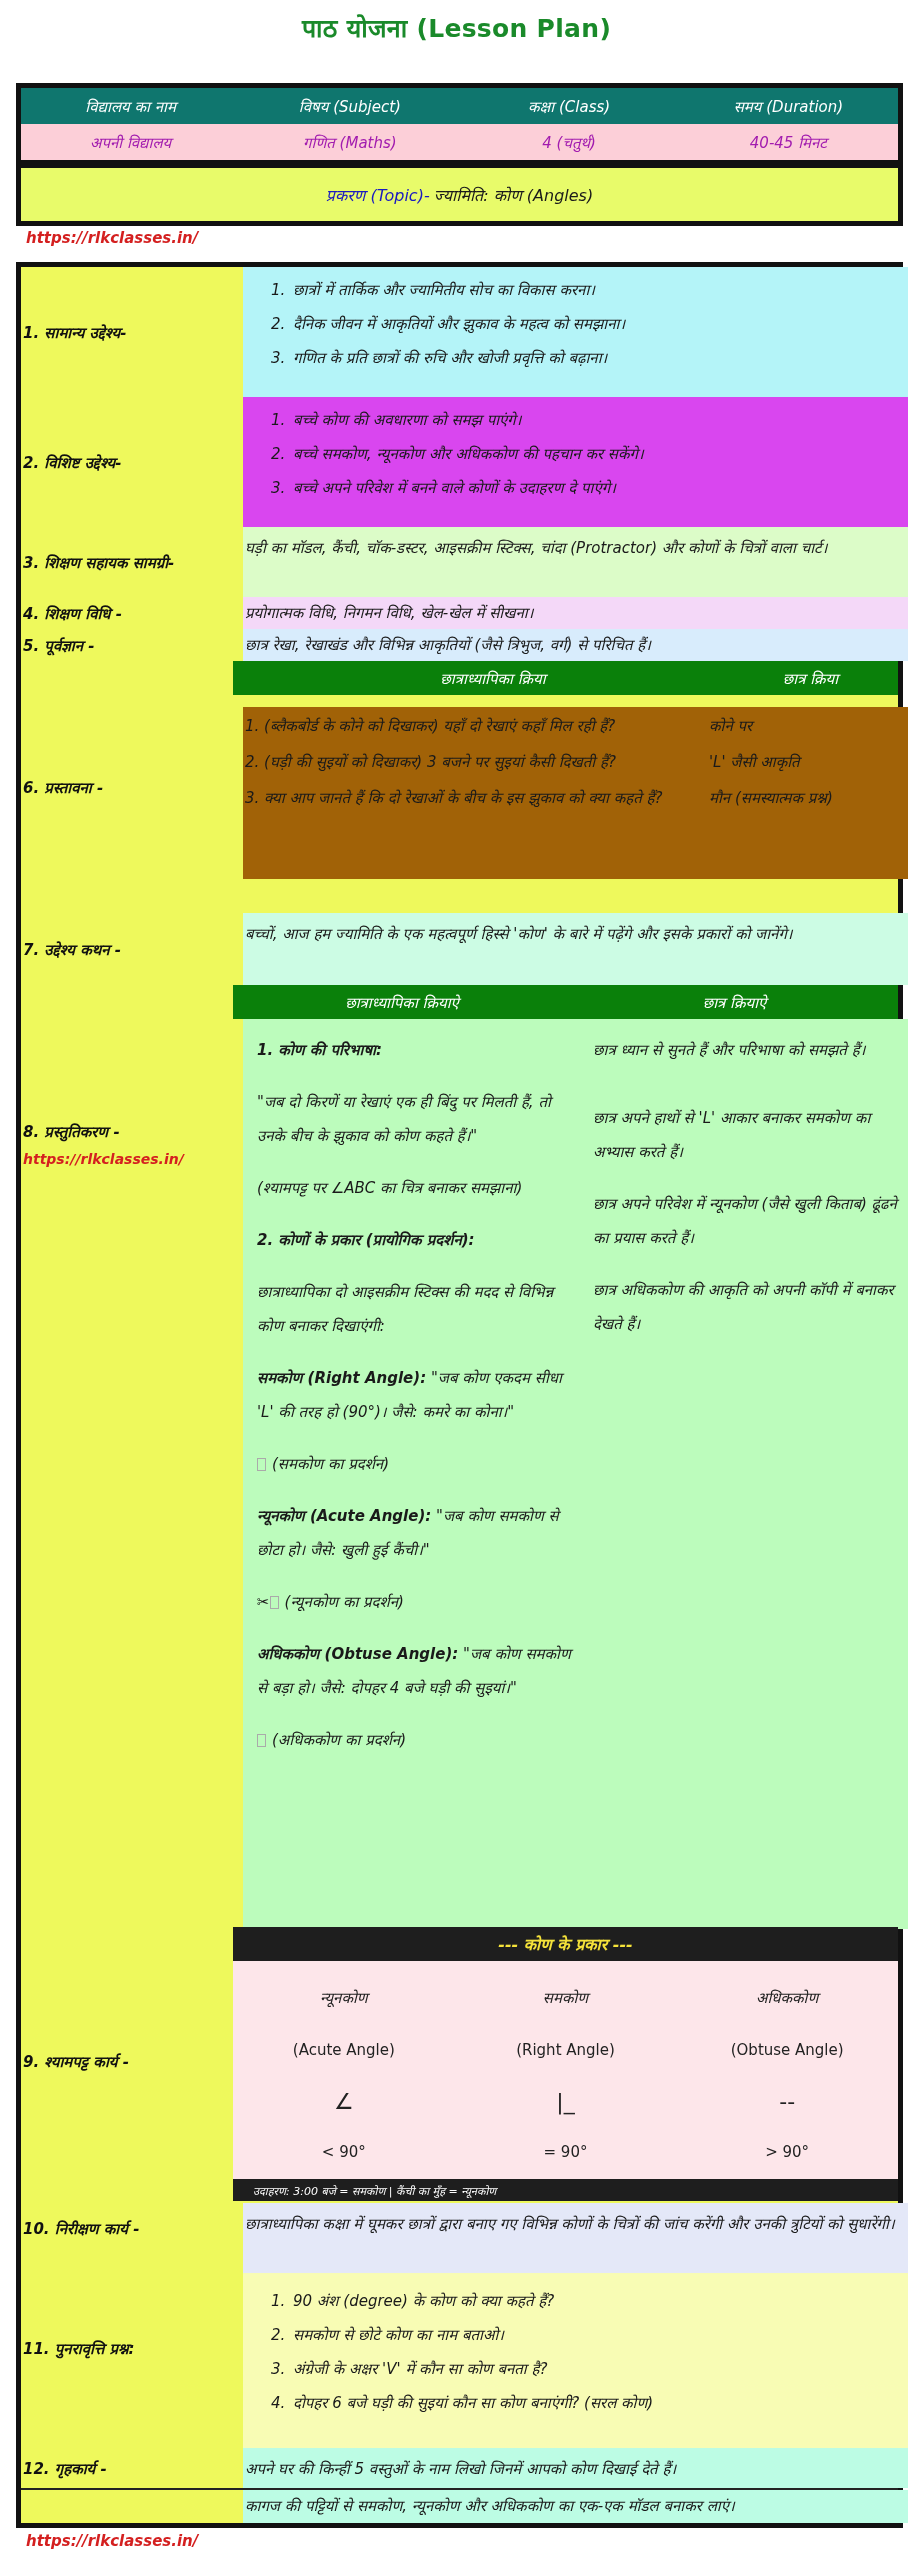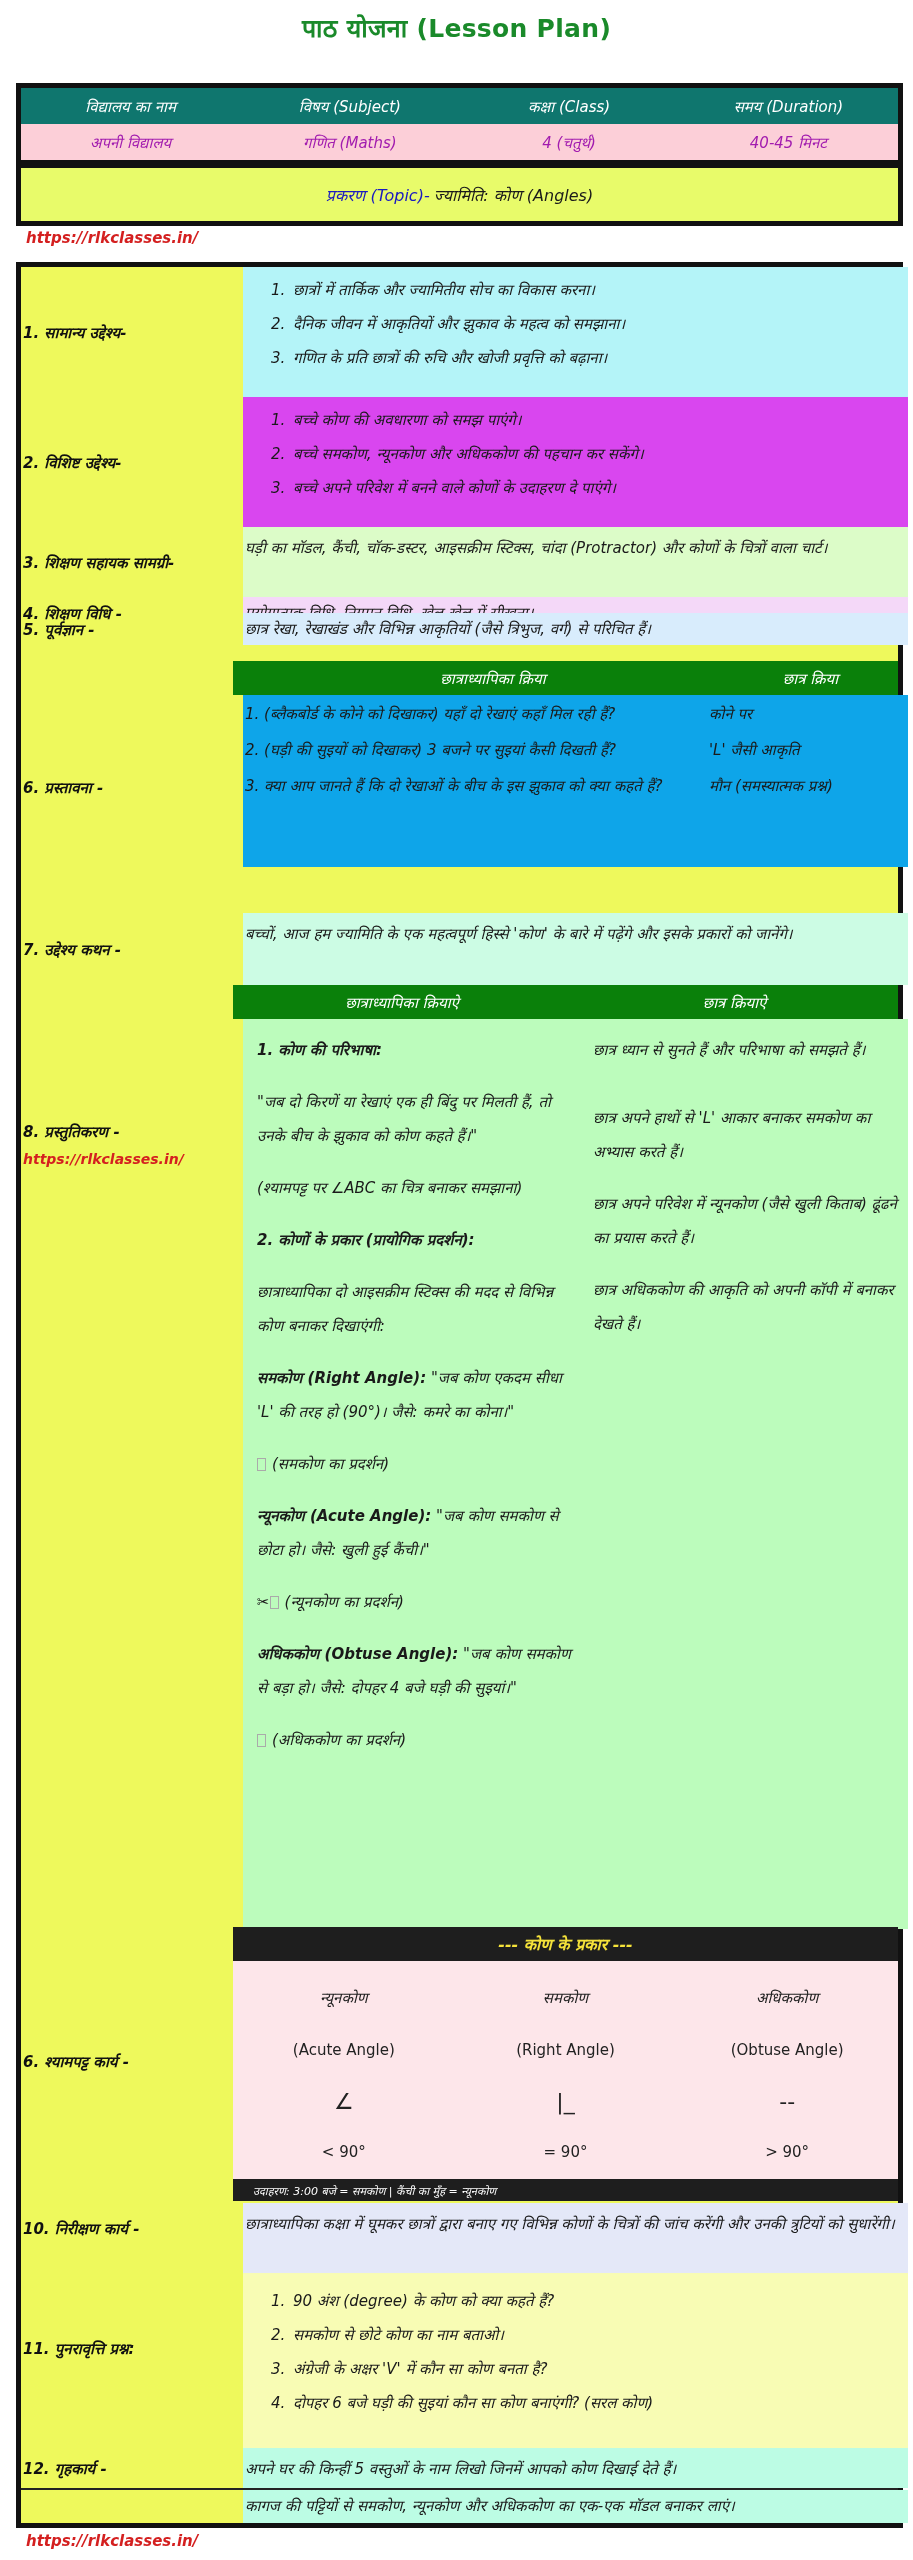--- a/index.html
+++ b/index.html
@@ -111,32 +111,32 @@
   <div class="row" style="top:260px; height:70px;">
     <div class="row-label" style="top:0;height:70px;">3. शिक्षण सहायक सामग्री-</div>
     <div class="row-body para" style="top:0;height:70px;background:#dcfcc8;">घड़ी का मॉडल, कैंची, चॉक-डस्टर, आइसक्रीम स्टिक्स, चांदा (Protractor) और कोणों के चित्रों वाला चार्ट।</div>
   </div>
 
   <div class="row" style="top:330px; height:32px;">
     <div class="row-label" style="top:0;height:32px;">4. शिक्षण विधि -</div>
     <div class="row-body para" style="top:0;height:32px;background:#f4d8f8;padding-top:0;line-height:32px;">प्रयोगात्मक विधि, निगमन विधि, खेल-खेल में सीखना।</div>
   </div>
 
-  <div class="row" style="top:346px; height:48px;">
+  <div class="row" style="top:362px; height:48px;">
     <div class="row-label" style="top:0;height:32px;">5. पूर्वज्ञान -</div>
     <div class="row-body para" style="top:0;height:32px;background:#d8ecfc;padding-top:0;line-height:32px;">छात्र रेखा, रेखाखंड और विभिन्न आकृतियों (जैसे त्रिभुज, वर्ग) से परिचित हैं।</div>
   </div>
 
   <div class="green-head" style="top:394px; left:212px; width:665px;">
     <span style="width:460px;text-align:center;padding-left:60px;">छात्राध्यापिका क्रिया</span>
     <span style="width:205px;text-align:center;padding-left:30px;">छात्र क्रिया</span>
   </div>
   <div class="row" style="top:428px; height:218px;">
     <div class="row-label" style="top:-34px;height:252px;">6. प्रस्तावना -</div>
-    <div class="row-body" style="top:0;height:172px;background:#0ea5e9;">
+    <div class="row-body" style="top:12px;height:172px;background:#a16207;">
       <div class="intro-grid">
         <div class="intro-q">1. (ब्लैकबोर्ड के कोने को दिखाकर) यहाँ दो रेखाएं कहाँ मिल रही हैं?</div>
         <div class="intro-a">कोने पर</div>
         <div class="intro-q">2. (घड़ी की सुइयों को दिखाकर) 3 बजने पर सुइयां कैसी दिखती हैं?</div>
         <div class="intro-a">'L' जैसी आकृति</div>
         <div class="intro-q">3. क्या आप जानते हैं कि दो रेखाओं के बीच के इस झुकाव को क्या कहते हैं?</div>
         <div class="intro-a">मौन (समस्यात्मक प्रश्न)</div>
       </div>
     </div>
   </div>
@@ -175,21 +175,21 @@
           <p style="margin-top:34px;">छात्र अपने हाथों से 'L' आकार बनाकर समकोण का अभ्यास करते हैं।</p>
           <p>छात्र अपने परिवेश में न्यूनकोण (जैसे खुली किताब) ढूंढने का प्रयास करते हैं।</p>
           <p>छात्र अधिककोण की आकृति को अपनी कॉपी में बनाकर देखते हैं।</p>
         </div>
       </div>
     </div>
   </div>
 
   <div class="dark-bar" style="top:1660px; left:212px; width:665px; height:34px;">--- कोण के प्रकार ---</div>
   <div class="row" style="top:1694px; height:242px;">
-    <div class="row-label" style="top:0;height:200px;">6. श्यामपट्ट कार्य -</div>
+    <div class="row-label" style="top:0;height:200px;">9. श्यामपट्ट कार्य -</div>
     <div class="board" style="left:212px;top:0;width:665px;height:218px;">
       <div class="board-col">
         <span class="bn">न्यूनकोण</span>
         <span class="be">(Acute Angle)</span>
         <span class="bs">∠</span>
         <span class="bv">&lt; 90°</span>
       </div>
       <div class="board-col">
         <span class="bn">समकोण</span>
         <span class="be">(Right Angle)</span>

